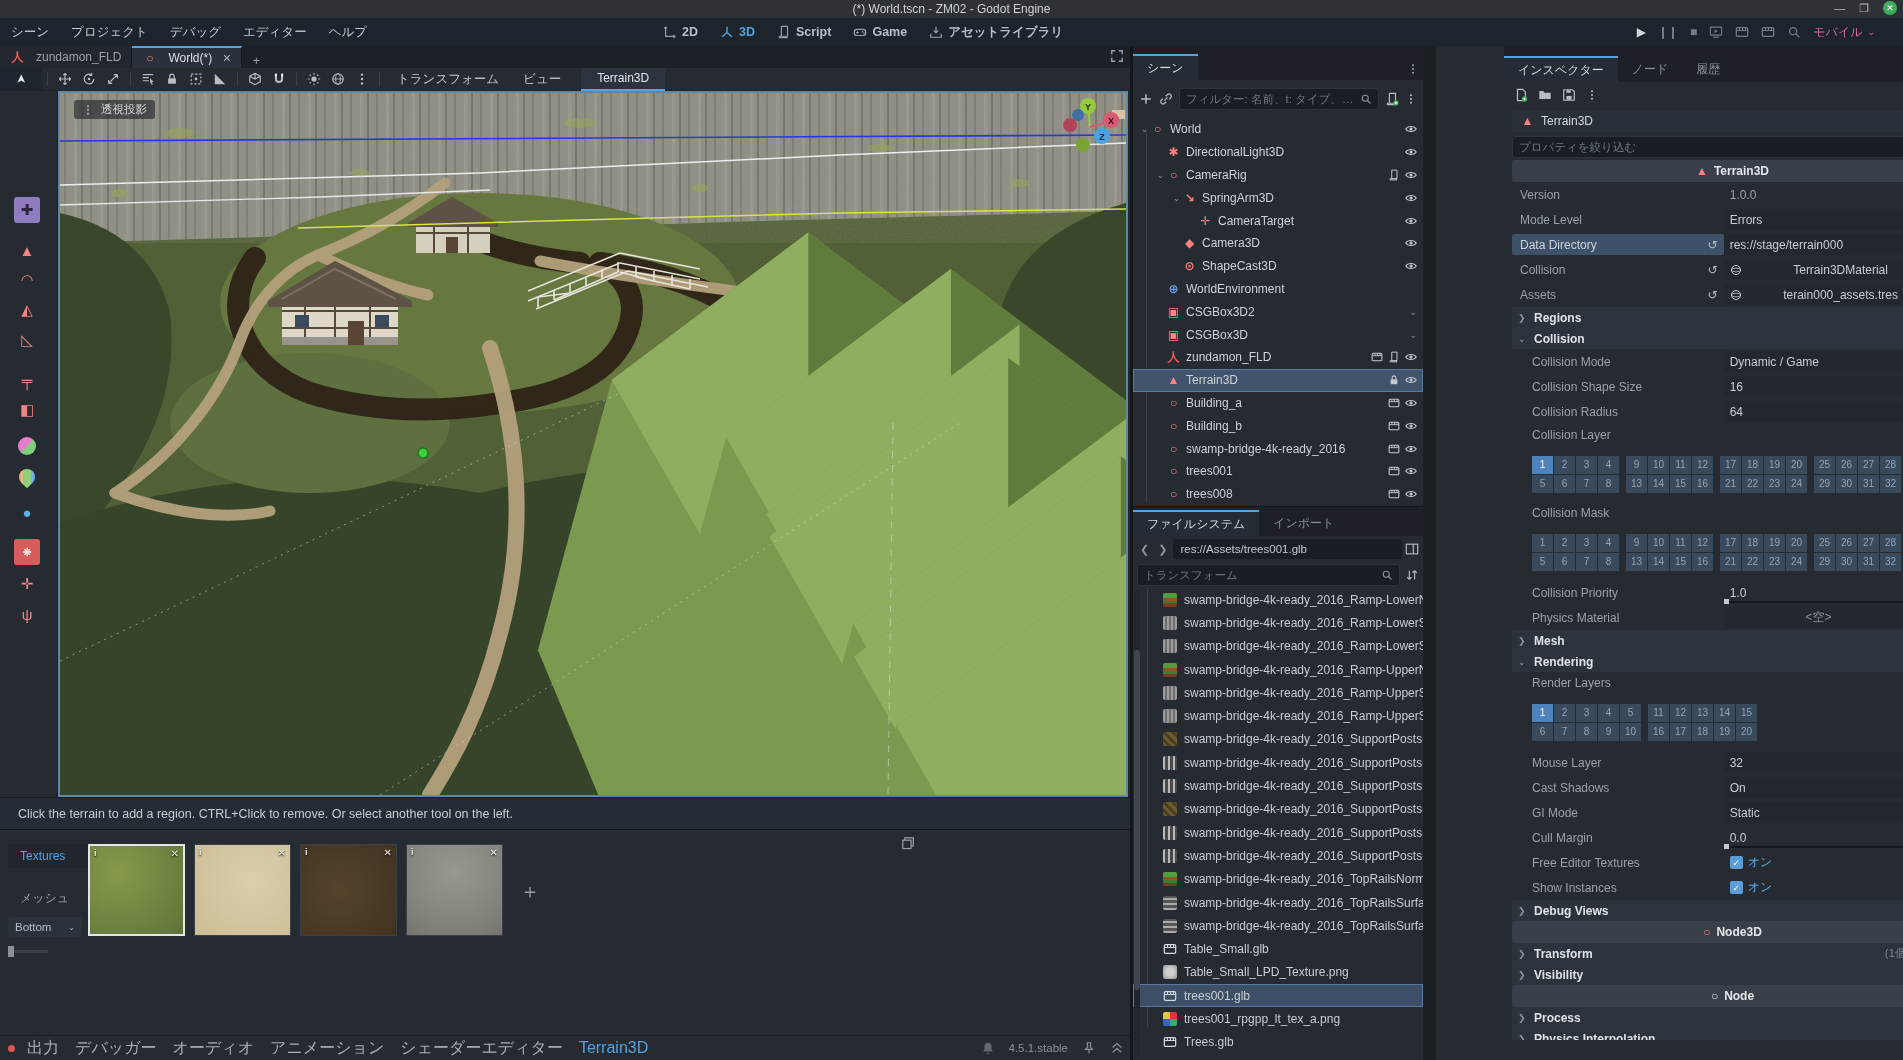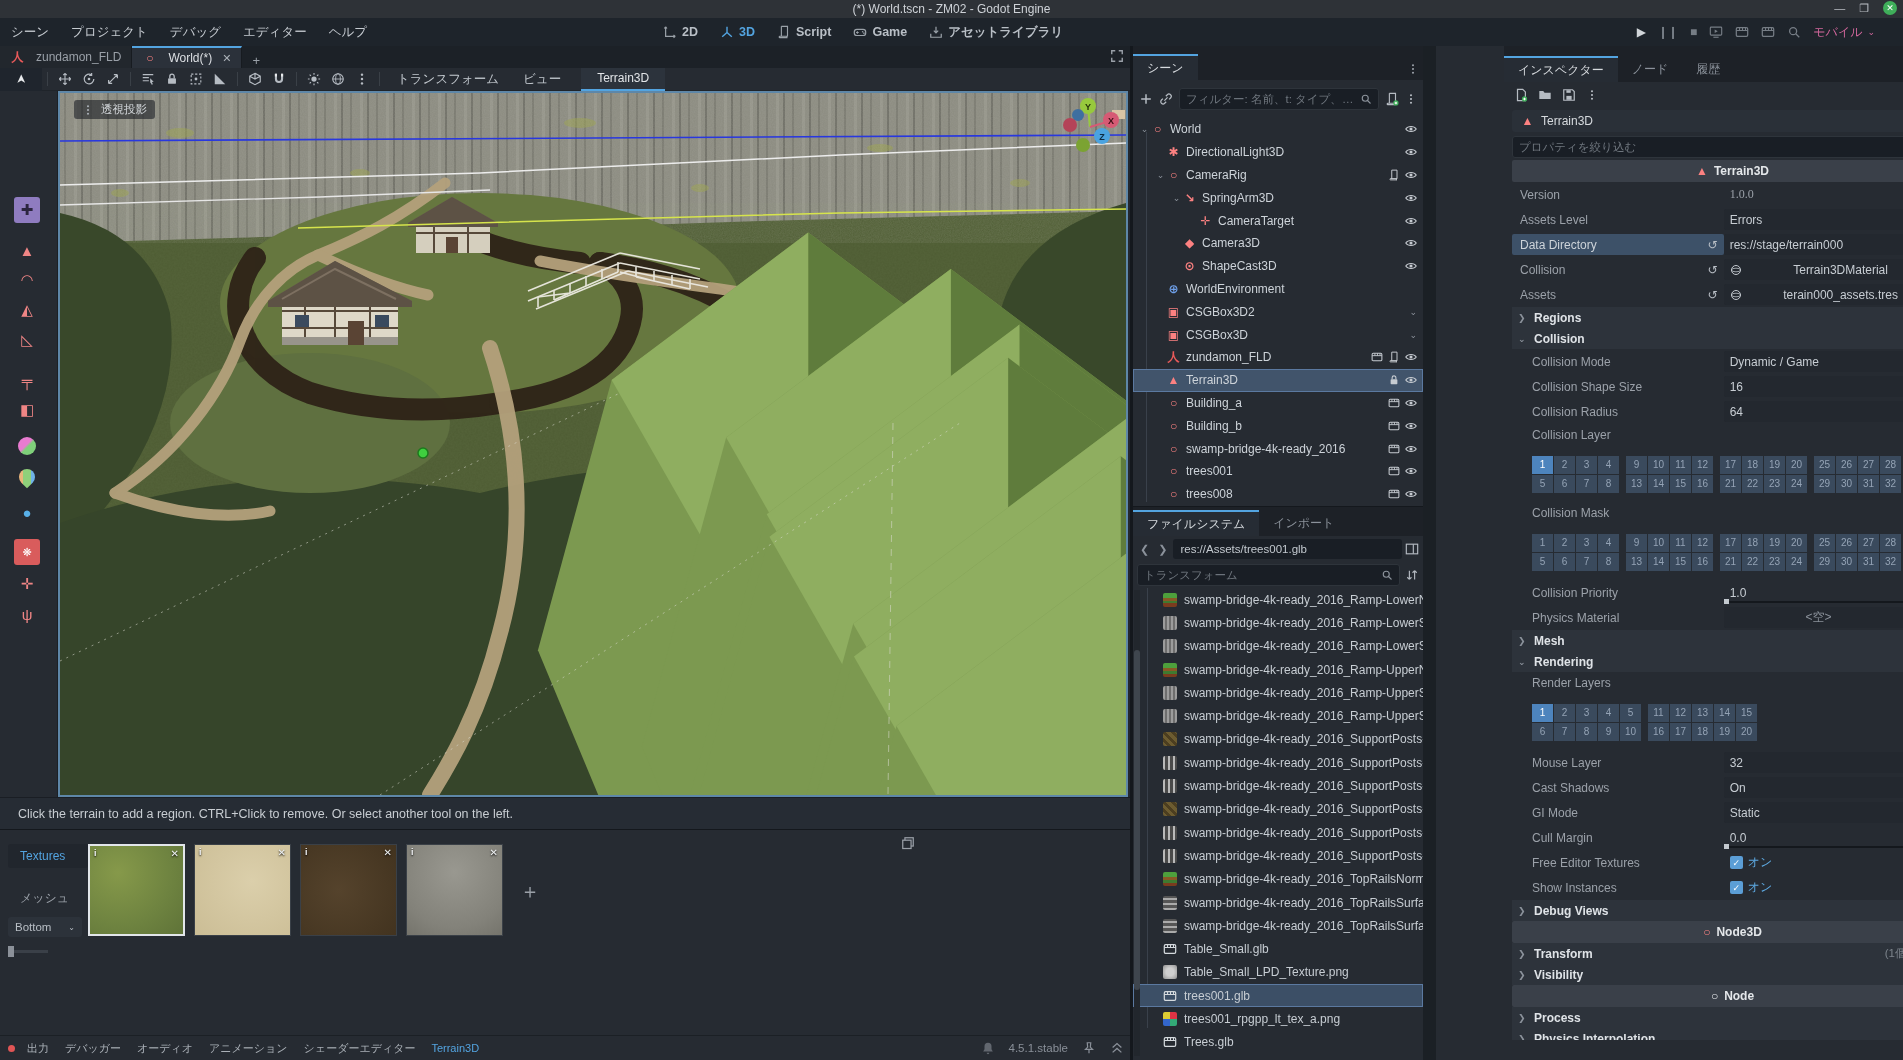--- a/index.html
+++ b/index.html
@@ -72,21 +72,21 @@
   .thumb .ti{position:absolute;left:4px;top:2px;color:#eef1f3;font-size:9px;font-weight:bold;text-shadow:0 1px 2px #000}
   .thumb .tx{position:absolute;right:4px;top:2px;color:#eef1f3;font-size:10px;text-shadow:0 1px 2px #000}
   .tex-grass{background:radial-gradient(circle at 30% 30%,#86994a,#6e8340 60%,#5f7338),repeating-linear-gradient(45deg,rgba(0,0,0,.12) 0 2px,transparent 2px 4px)}
   .tex-sand{background:radial-gradient(circle at 60% 40%,#dbcfab,#cbbd95),repeating-linear-gradient(-45deg,rgba(90,70,30,.15) 0 1px,transparent 1px 4px)}
   .tex-dirt{background:radial-gradient(circle at 40% 50%,#55432c,#42331f),repeating-linear-gradient(45deg,rgba(255,230,180,.08) 0 1px,transparent 1px 3px)}
   .tex-rock{background:radial-gradient(circle at 50% 30%,#999890,#83827a 70%,#75746c),repeating-linear-gradient(-60deg,rgba(40,40,30,.18) 0 2px,transparent 2px 5px)}
   #bp-add{position:absolute;left:520px;top:48px;color:#9aa0a8;font-size:20px}
   #bp-layers{position:absolute;right:215px;top:6px;color:#9aa0a8}
   
   #statusbar{left:0;top:1035px;width:1130px;height:25px;background:#262b32;border-top:1px solid #1b2025;display:flex;align-items:center;padding-left:8px;gap:4px}
-  .sb-item{padding:0 8px;color:#aab0b7;font-size:11px}
+  .sb-item{padding:0 8px;color:#aab0b7;font-size:16px}
   .sb-item.active{color:var(--blue)}
   #sb-dot{width:7px;height:7px;border-radius:50%;background:#e05555}
   #sb-right{position:absolute;right:6px;display:flex;align-items:center;gap:14px;color:#8a9099}
   
   .vsep{top:46px;height:1014px;background:#14181d}
   
   #midcol{left:1133px;top:46px;width:290px;height:1014px;background:var(--bg)}
   .dock-tabrow{position:relative;width:100%;background:#1d2127;display:flex;align-items:flex-end}
   .dock-tab{height:26px;display:flex;align-items:center;padding:0 14px;color:#8b929b;background:#22262c}
   .dock-tab.active{background:#262c34;color:#d6dade;border-top:2px solid var(--blue)}
@@ -1101,26 +1101,26 @@
     <div id="insp-rows">
         <div class="icat">
           <span style="color: rgb(252, 129, 129); font-weight: bold;">▲</span>
           <span>Terrain3D</span>
         </div>
         <div class="iprop">
           <div class="lbl">
             <span>Version</span>
           </div>
           <div class="vcell plain">
-            <span class="val" style="color: rgb(155, 161, 169); font-family: Liberation Serif, serif;">1.0.0</span>
+            <span class="val" style="color: rgb(155, 161, 169);">1.0.0</span>
           </div>
         </div>
         <div class="iprop">
           <div class="lbl">
-            <span>Assets Level</span>
+            <span>Mode Level</span>
           </div>
           <div class="vcell">
             <span class="val">Errors</span>
             <span class="chev">⌄</span>
           </div>
         </div>
         <div class="iprop">
           <div class="lbl hl">
             <span>Data Directory</span>
             <span class="rv">↺</span>

